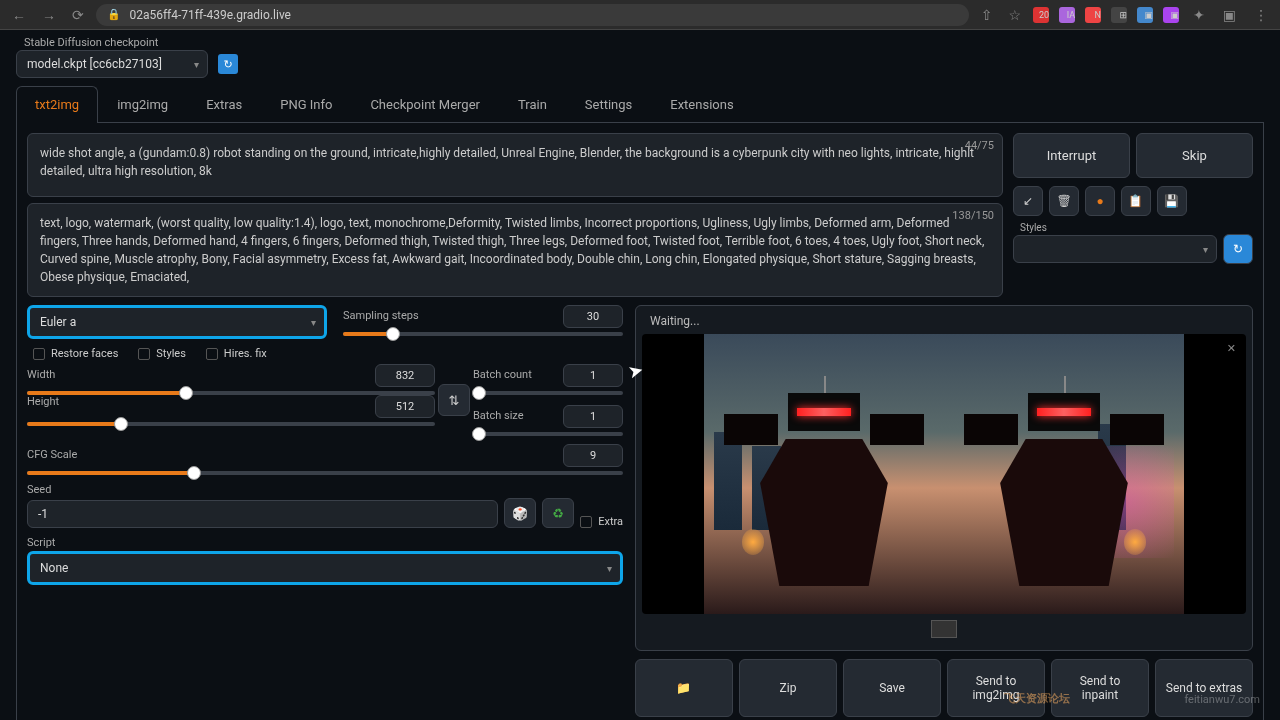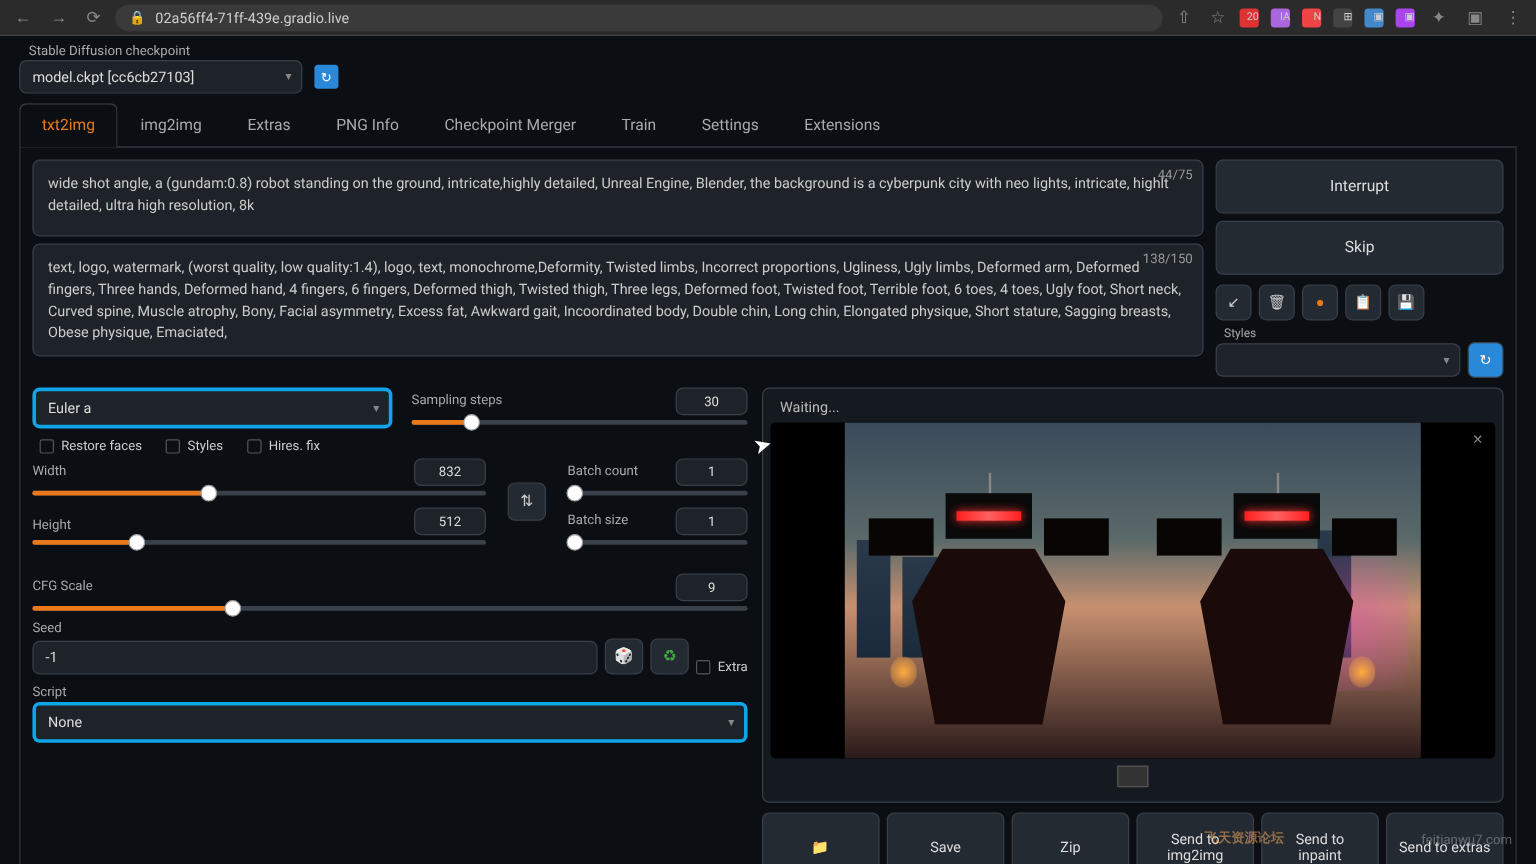--- a/index.html
+++ b/index.html
@@ -12,38 +12,38 @@
 .lock { font-size:11px; }
 .ext-icons { display:flex; gap:10px; align-items:center; }
 .ext-icon { width:16px; height:16px; background:#555; border-radius:3px; display:flex; align-items:center; justify-content:flex-end; font-size:9px; }
 
 
 .app { padding:8px 16px; background:#0b0f14; height:690px; overflow:hidden; }
 
 
 .ckpt-row { display:flex; align-items:center; gap:10px; margin-bottom:8px; }
 .ckpt-label { font-size:11px; color:#aaa; position:absolute; top:36px; left:24px; }
-.ckpt-select { background:#1e2329; border:1px solid #3a4049; border-radius:6px; padding:6px 30px 6px 10px; color:#ddd; font-size:12px; width:236px; position:relative; margin-top:12px; }
+.ckpt-select { background:#1e2329; border:1px solid #3a4049; border-radius:6px; padding:6px 30px 6px 10px; color:#ddd; font-size:12px; width:192px; position:relative; margin-top:12px; }
 .chev { position:absolute; right:8px; top:50%; transform:translateY(-50%); color:#888; font-size:10px; }
 .refresh-btn { width:20px; height:20px; background:#2a88d8; border-radius:3px; margin-top:12px; display:flex; align-items:center; justify-content:center; color:#fff; font-size:11px; }
 
 
 .tabs { display:flex; border-bottom:1px solid #3a4049; margin-bottom:0; }
 .tab { padding:10px 18px; color:#aaa; cursor:pointer; font-size:13px; border:1px solid transparent; border-bottom:none; }
 .tab.active { color:#e87a1a; border-color:#3a4049; border-radius:6px 6px 0 0; background:#0b0f14; margin-bottom:-1px; }
 
 
 .main-panel { border:1px solid #3a4049; border-top:none; border-radius:0 0 8px 8px; padding:10px; display:flex; gap:10px; }
 
 
 .prompt-box { background:#1e2329; border:1px solid #3a4049; border-radius:6px; padding:10px 12px; position:relative; min-height:64px; color:#ccc; font-size:12px; line-height:1.5; }
 .tok-count { position:absolute; top:4px; right:8px; font-size:11px; color:#999; }
 
 
-.act-row { display:flex; gap:6px;flex-direction:column; }
+.act-row { display:flex; gap:6px; }
 .act-btn { flex:1; background:#242a32; border:1px solid #3a4049; border-radius:6px; padding:14px 0; text-align:center; color:#ddd; font-size:13px; cursor:pointer; }
 .icon-row { display:flex; gap:6px; }
 .icon-btn { width:30px; height:30px; background:#242a32; border:1px solid #3a4049; border-radius:6px; display:flex; align-items:center; justify-content:center; font-size:12px; cursor:pointer; }
 .styles-row { display:flex; gap:6px; align-items:center; }
 .styles-select { flex:1; background:#1e2329; border:1px solid #3a4049; border-radius:6px; padding:6px 24px 6px 8px; color:#888; font-size:11px; position:relative; height:28px; }
 .styles-label { position:absolute; top:-14px; left:6px; font-size:10px; color:#aaa; }
 .ctl-label { font-size:11px; color:#aaa; margin-bottom:2px; display:block; }
 .sel { background:#1e2329; border:3px solid #0ea5e9; border-radius:6px; padding:7px 10px; color:#ddd; font-size:12px; position:relative; }
 
 .chk-row { display:flex; gap:20px; margin:8px 0 4px 6px; }
@@ -208,31 +208,31 @@
             <div class="chk">
                 <div class="chk-box"></div>
                 <span>Styles</span>
               </div>
             <div class="chk">
                 <div class="chk-box"></div>
                 <span>Hires. fix</span>
               </div>
           </div>
 
-          <div style="display:flex; gap:16px;">
+          <div style="display:flex; gap:1px;">
             <div style="flex:1;">
               <div style="display:flex; justify-content:space-between; align-items:center;">
                 <span class="ctl-label">Width</span>
                 <div class="num-box">832</div>
               </div>
               <div class="slider-track">
                 <div class="slider-fill" style="width:39%"></div>
                   <div class="slider-thumb" style="left:39%"></div>
               </div>
-              <div style="display:flex; justify-content:space-between; align-items:flex-end; margin-top:10px;">
+              <div style="display:flex; justify-content:space-between; align-items:flex-start; ">
                 <span class="ctl-label">Height</span>
                 <div class="num-box">512</div>
               </div>
               <div class="slider-track">
                 <div class="slider-fill" style="width:23%"></div>
                   <div class="slider-thumb" style="left:23%"></div>
               </div>
             </div>
             <div class="swap-col">
               <div class="swap-btn">⇅</div>
@@ -248,21 +248,21 @@
               <div style="display:flex; justify-content:space-between; align-items:center; margin-top:10px;">
                 <span class="ctl-label">Batch size</span>
                 <div class="num-box">1</div>
               </div>
               <div class="slider-track">
                 <div class="slider-thumb" style="left:4%"></div>
               </div>
             </div>
           </div>
 
-          <div style="margin-top:24px;">
+          <div style="margin-top:8px;">
             <div style="display:flex; justify-content:space-between; align-items:center;">
               <span class="ctl-label">CFG Scale</span>
               <div class="num-box">9</div>
             </div>
             <div class="slider-track">
               <div class="slider-fill" style="width:28%"></div>
                 <div class="slider-thumb" style="left:28%"></div>
             </div>
           </div>
 
@@ -321,22 +321,22 @@
               </div>
             </div>
             <div class="thumb-row">
               <div class="thumb"></div>
             </div>
           </div>
           <div class="out-btns">
             <div class="out-btn">
                 <span>📁</span>
               </div>
+            <div class="out-btn">Zip</div>
             <div class="out-btn">Save</div>
-            <div class="out-btn">Zip</div>
             <div class="out-btn" style="white-space:pre-line">Send to
 img2img</div>
             <div class="out-btn" style="white-space:pre-line">Send to
 inpaint</div>
             <div class="out-btn">Send to extras</div>
           </div>
         </div>
       </div>
     </div>
   </div>

